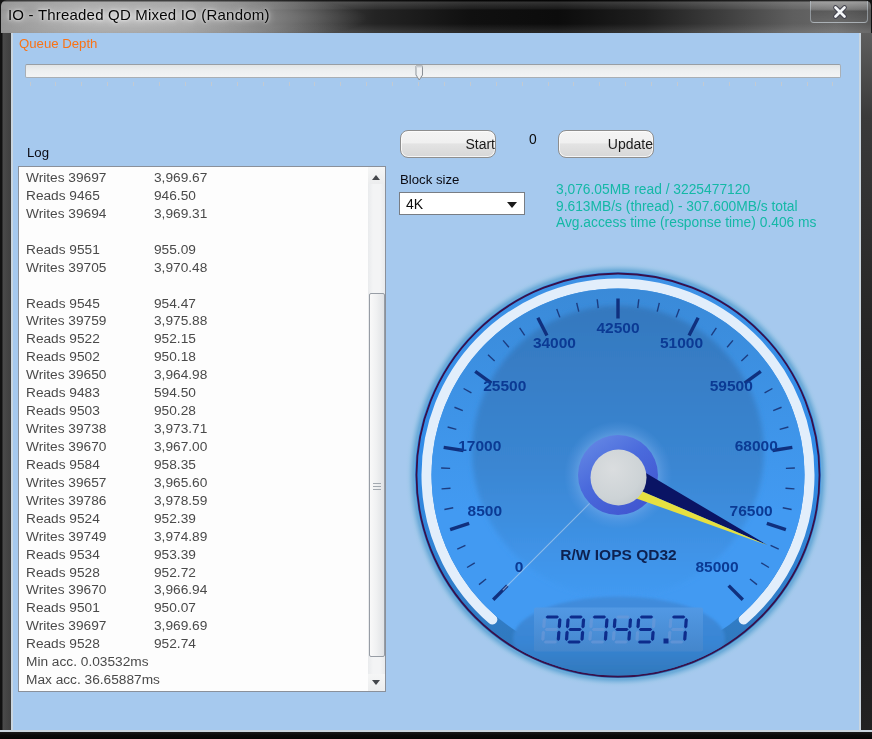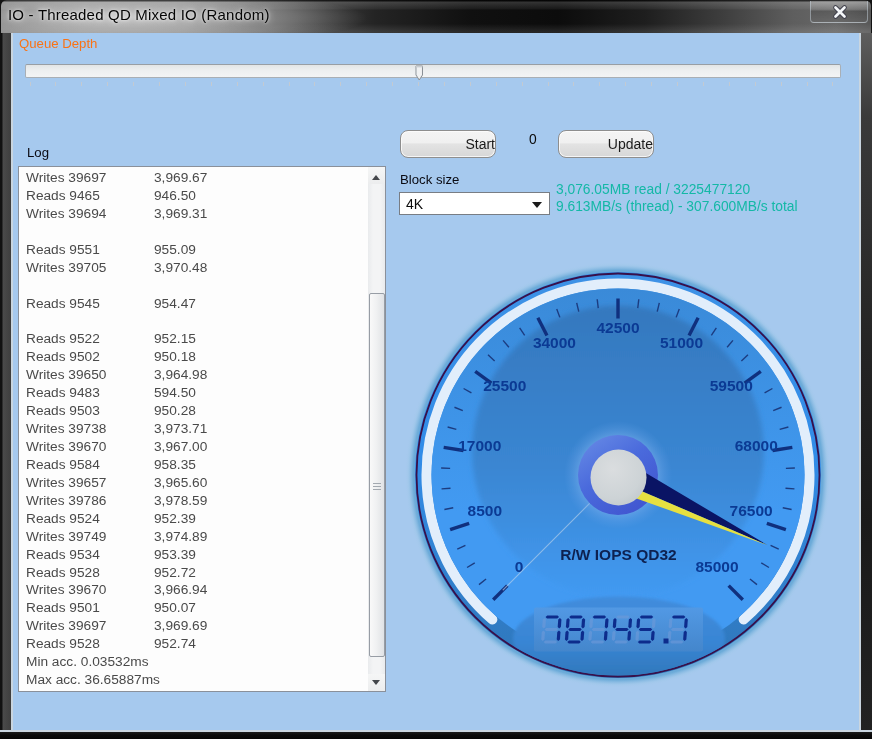--- a/index.html
+++ b/index.html
@@ -48,21 +48,21 @@
 
 .btn{position:absolute;width:96px;height:28px;border:1px solid #8E8E8E;border-radius:8px;
 background:linear-gradient(180deg,#F4F4F4,#F0F0F0 45%,#E3E3E3 50%,#D7D7D7);
 box-shadow:inset 0 0 0 1px rgba(252,252,252,0.8);
 font-size:14px;color:#1A1A1A;text-align:right;line-height:26px}
 #btnStart{left:400px;top:130px}
 #btnUpdate{left:558px;top:130px}
 #zero{left:529px;top:132px;font-size:13.8px;color:#0A0A0A}
 
 #bslab{left:400px;top:172px;font-size:13.2px;color:#0A0A12}
-#combo{left:399px;top:192px;width:151px;height:23px;background:#FFFFFF;border:1px solid #787D84}
+#combo{left:399px;top:192px;width:126px;height:23px;background:#FFFFFF;border:1px solid #787D84}
 #combo .val{position:absolute;left:6px;top:3px;font-size:14px;color:#0A0A0A}
 #combo .arr{position:absolute;right:7px;top:9px;width:0;height:0;border-left:5px solid transparent;border-right:5px solid transparent;border-top:6px solid #1A1A1A}
 
 .stat{position:absolute;left:556px;font-size:13.8px;color:#14b8a6}
 </style></head><body>
 <div id="page">
 <div id="deskL" class="abs"></div>
 <div id="deskR" class="abs"></div>
 <div id="dotR1" class="abs"></div>
 <div id="dotR2" class="abs"></div>
@@ -116,20 +116,21 @@
         <path d="M1 1 H7.5 V2.4 H1 Z" fill="#C9CDD1"></path>
       </svg></div>
 <div id="loglab" class="abs">Log</div>
 <div id="logbox" class="abs">
 <div class="lrow" style="top:3.0px">Writes 39697<span>3,969.67</span></div>
 <div class="lrow" style="top:20.9px">Reads 9465<span>946.50</span></div>
 <div class="lrow" style="top:38.9px">Writes 39694<span>3,969.31</span></div>
 <div class="lrow" style="top:74.7px">Reads 9551<span>955.09</span></div>
 <div class="lrow" style="top:92.7px">Writes 39705<span>3,970.48</span></div>
 <div class="lrow" style="top:128.5px">Reads 9545<span>954.47</span></div>
+<div class="lrow" style="top:146.4px">Writes 39759<span>3,975.88</span></div>
 <div class="lrow" style="top:164.4px">Reads 9522<span>952.15</span></div>
 <div class="lrow" style="top:182.3px">Reads 9502<span>950.18</span></div>
 <div class="lrow" style="top:200.2px">Writes 39650<span>3,964.98</span></div>
 <div class="lrow" style="top:218.2px">Reads 9483<span>594.50</span></div>
 <div class="lrow" style="top:236.1px">Reads 9503<span>950.28</span></div>
 <div class="lrow" style="top:254.0px">Writes 39738<span>3,973.71</span></div>
 <div class="lrow" style="top:271.9px">Writes 39670<span>3,967.00</span></div>
 <div class="lrow" style="top:289.9px">Reads 9584<span>958.35</span></div>
 <div class="lrow" style="top:307.8px">Writes 39657<span>3,965.60</span></div>
 <div class="lrow" style="top:325.7px">Writes 39786<span>3,978.59</span></div>
@@ -159,20 +160,21 @@
 <div id="btnStart" class="btn">Start</div>
 <div id="btnUpdate" class="btn">Update</div>
 <div id="zero" class="abs">0</div>
 <div id="bslab" class="abs">Block size</div>
 <div id="combo" class="abs">
       <span class="val">4K</span>
       <span class="arr"></span>
     </div>
 <div class="stat" style="top:182px">3,076.05MB read / 3225477120</div>
 <div class="stat" style="top:198.5px">9.613MB/s (thread) - 307.600MB/s total</div>
+<div class="stat" style="top:215px">Avg.access time (response time) 0.406 ms</div>
 <svg width="430" height="430" style="position:absolute;left:403px;top:259.5px" viewBox="0 0 430 430">
 <defs>
 <radialGradient id="halo" cx="50%" cy="50%" r="50%">
  <stop offset="0.90" stop-color="#5FA2D6" stop-opacity="0"></stop>
  <stop offset="0.932" stop-color="#5FA2D6" stop-opacity="1"></stop>
  <stop offset="0.962" stop-color="#6AAAD8" stop-opacity="0.95"></stop>
  <stop offset="0.985" stop-color="#9CC6E8" stop-opacity="0.55"></stop>
  <stop offset="1" stop-color="#A6C9EC" stop-opacity="0"></stop>
 </radialGradient>
 <linearGradient id="bezelG" x1="0" y1="0" x2="0" y2="1">

